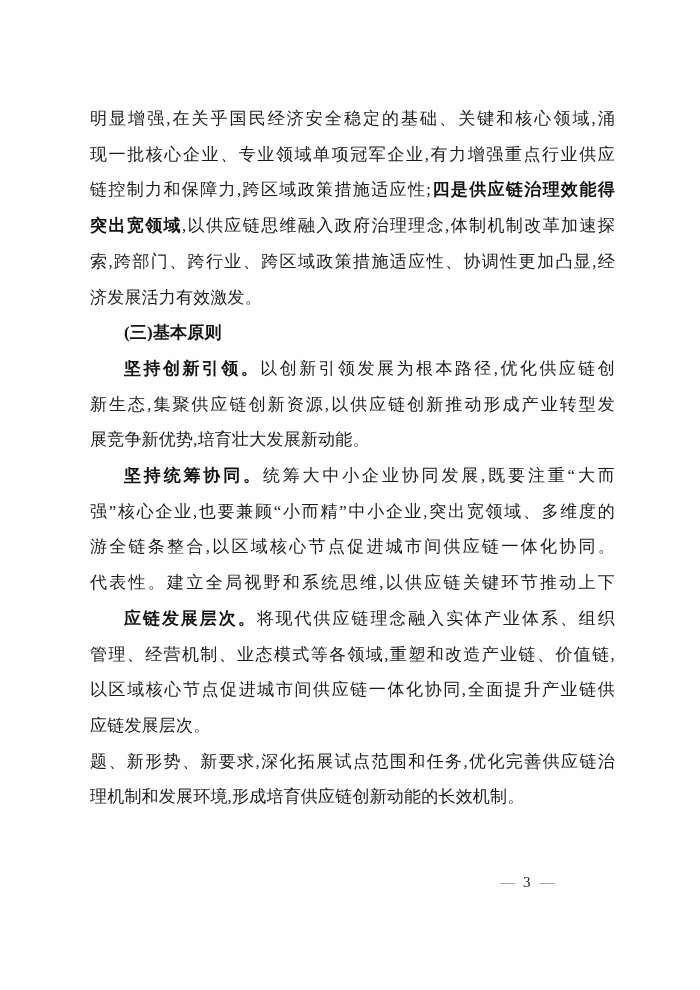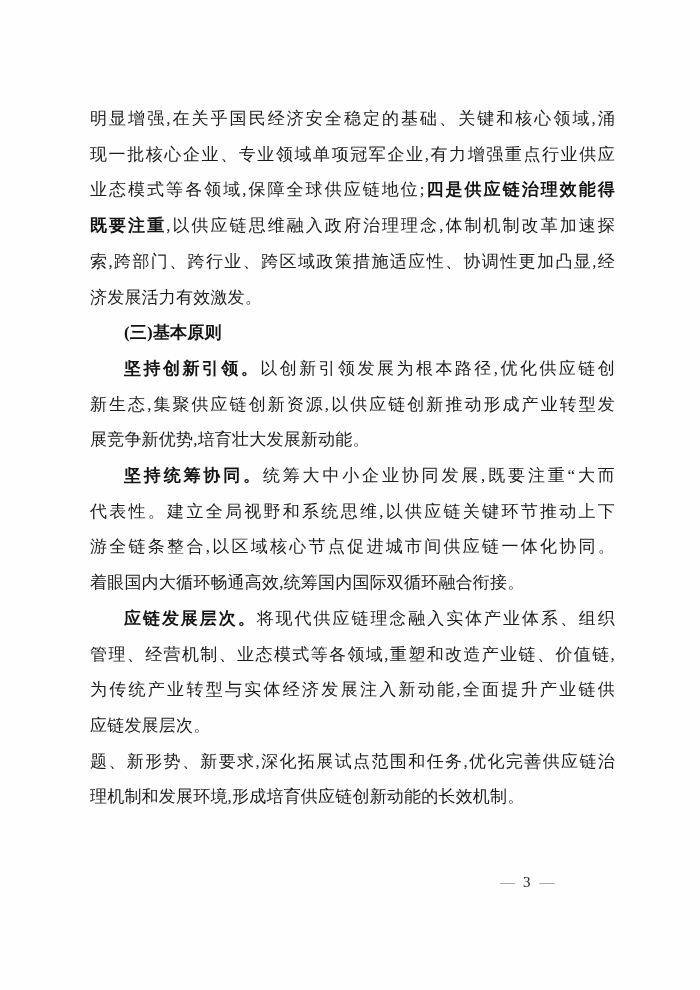--- a/index.html
+++ b/index.html
@@ -43,39 +43,39 @@
   .footer .num { color: #222; }
 </style>
 </head>
 <body>
 
 <div class="page">
   <div class="doc">
 
     <div class="ln j"><span>明显增强,在关乎国民经济安全稳定的基础、关键和核心领域,涌</span></div>
     <div class="ln j"><span>现一批核心企业、专业领域单项冠军企业,有力增强重点行业供应</span></div>
-    <div class="ln j"><span>业态模式等各领域,保障全球供应链地位;</span><span class="b">四是供应链治理效能得</span></div>
-    <div class="ln j"><span class="b">既要注重</span><span>,以供应链思维融入政府治理理念,体制机制改革加速探</span></div>
+    <div class="ln j"><span>链控制力和保障力,跨区域政策措施适应性;</span><span class="b">四是供应链治理效能得</span></div>
+    <div class="ln j"><span class="b">突出宽领域</span><span>,以供应链思维融入政府治理理念,体制机制改革加速探</span></div>
     <div class="ln j"><span>索,跨部门、跨行业、跨区域政策措施适应性、协调性更加凸显,经</span></div>
     <div class="ln"><span>济发展活力有效激发。</span></div>
 
     <div class="ln ind hd"><span class="b">(三)基本原则</span></div>
 
     <div class="ln j ind"><span class="b">坚持创新引领。</span><span>以创新引领发展为根本路径,优化供应链创</span></div>
     <div class="ln j"><span>新生态,集聚供应链创新资源,以供应链创新推动形成产业转型发</span></div>
     <div class="ln"><span>展竞争新优势,培育壮大发展新动能。</span></div>
 
     <div class="ln j ind"><span class="b">坚持统筹协同。</span><span>统筹大中小企业协同发展,既要注重“大而</span></div>
+    <div class="ln j"><span>强”核心企业,也要兼顾“小而精”中小企业,突出宽领域、多维度的</span></div>
+    <div class="ln j"><span>游全链条整合,以区域核心节点促进城市间供应链一体化协同。</span></div>
     <div class="ln j"><span>代表性。建立全局视野和系统思维,以供应链关键环节推动上下</span></div>
-    <div class="ln j"><span>游全链条整合,以区域核心节点促进城市间供应链一体化协同。</span></div>
-    <div class="ln"><span>着眼国内大循环畅通高效,统筹国内国际双循环融合衔接。</span></div>
 
     <div class="ln j ind"><span class="b">应链发展层次。</span><span>将现代供应链理念融入实体产业体系、组织</span></div>
     <div class="ln j"><span>管理、经营机制、业态模式等各领域,重塑和改造产业链、价值链,</span></div>
-    <div class="ln j"><span>为传统产业转型与实体经济发展注入新动能,全面提升产业链供</span></div>
+    <div class="ln j"><span>以区域核心节点促进城市间供应链一体化协同,全面提升产业链供</span></div>
     <div class="ln"><span>应链发展层次。</span></div>
 
     <div class="ln j"><span>题、新形势、新要求,深化拓展试点范围和任务,优化完善供应链治</span></div>
     <div class="ln"><span>理机制和发展环境,形成培育供应链创新动能的长效机制。</span></div>
 
   </div>
 
   <div class="footer">
     <span class="dash">—</span>
     <span class="num">3</span>

